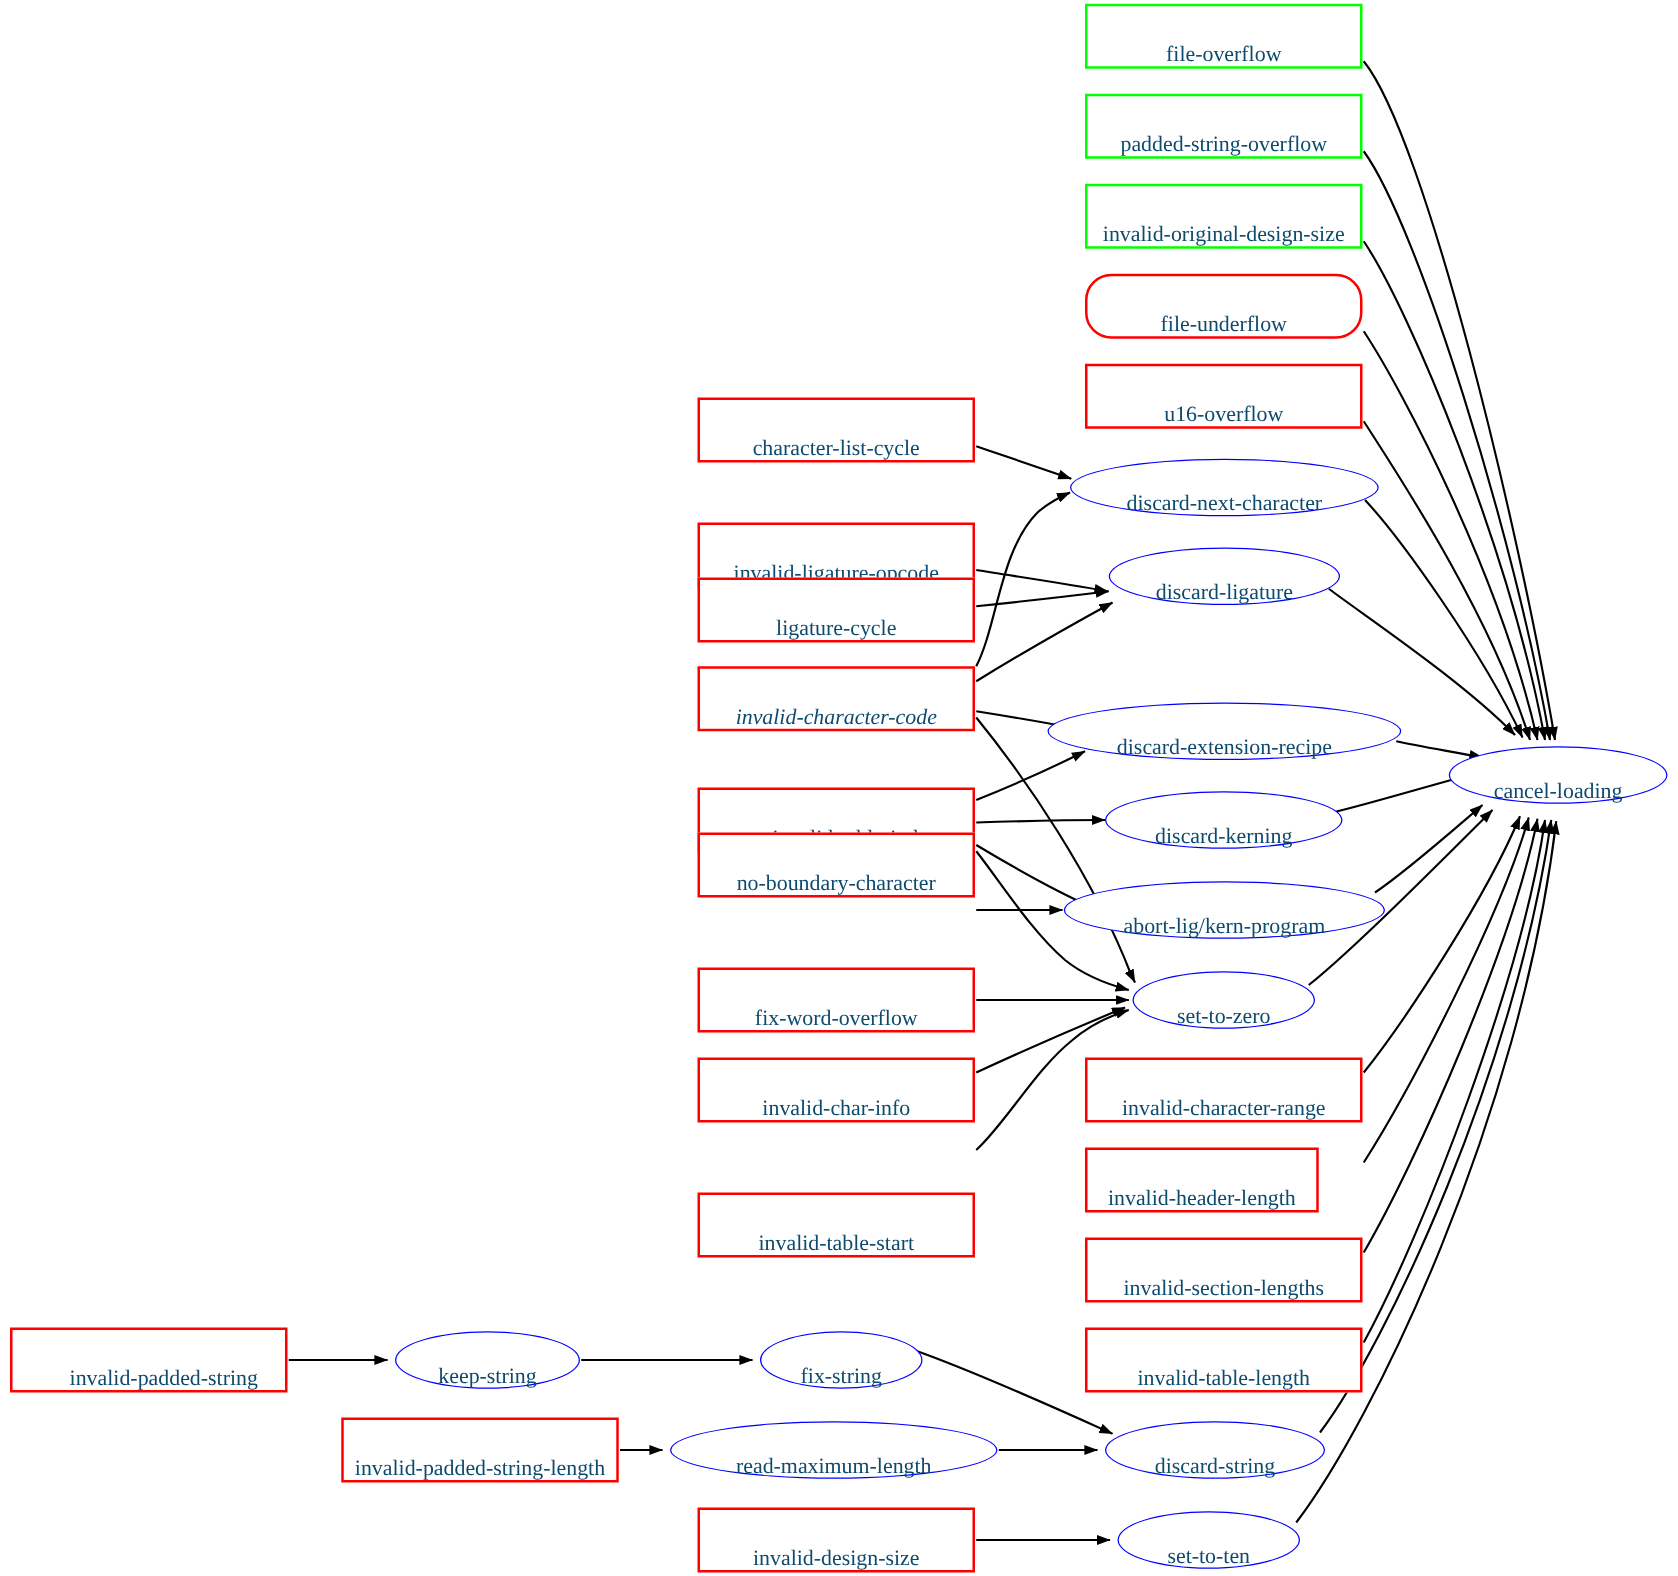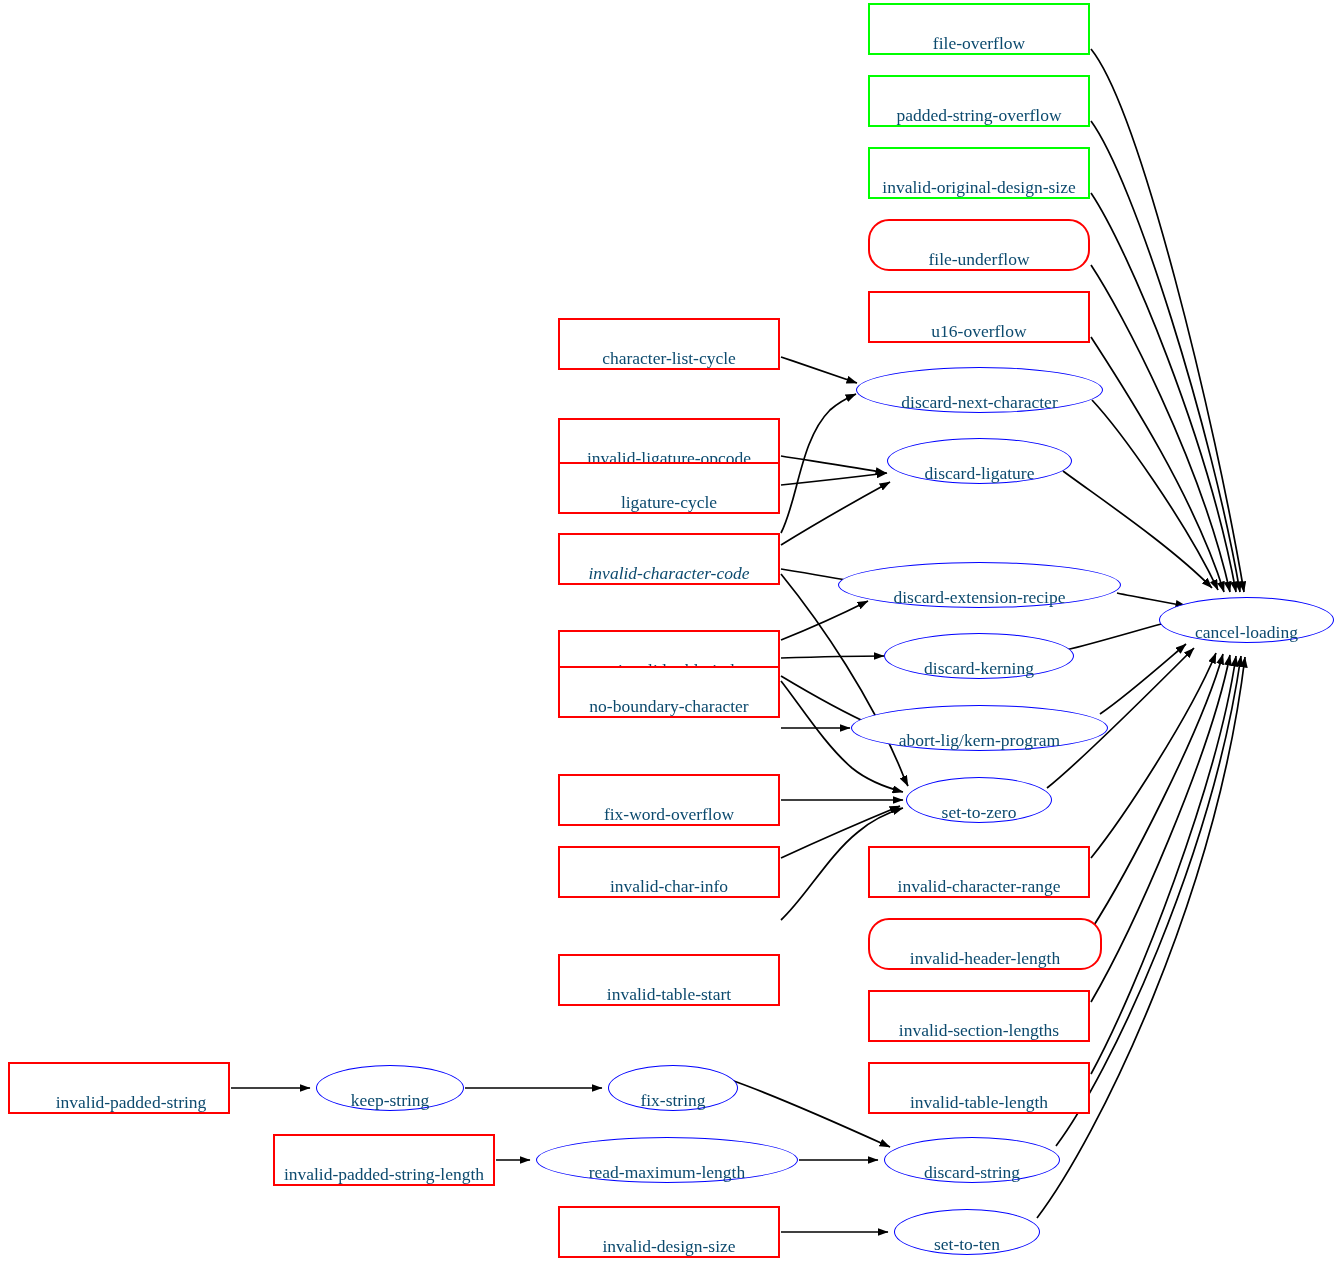--- a/index.html
+++ b/index.html
@@ -142,21 +142,21 @@
       </div>
       <div class="node box" style="left: 558px; top: 846px; width: 222px; height: 52px; border-color: rgb(255, 0, 0);">
         <span class="node-label">invalid-char-info</span>
       </div>
       <div class="node box" style="left: 558px; top: 954px; width: 222px; height: 52px; border-color: rgb(255, 0, 0);">
         <span class="node-label">invalid-table-start</span>
       </div>
       <div class="node box" style="left: 868px; top: 846px; width: 222px; height: 52px; border-color: rgb(255, 0, 0);">
         <span class="node-label">invalid-character-range</span>
       </div>
-      <div class="node box" style="left: 868px; top: 918px; width: 234px; height: 52px; border-color: rgb(255, 0, 0); border-radius: 21px;">
+      <div class="node box" style="left: 868px; top: 918px; width: 187px; height: 52px; border-color: rgb(255, 0, 0);">
         <span class="node-label">invalid-header-length</span>
       </div>
       <div class="node box" style="left: 868px; top: 990px; width: 222px; height: 52px; border-color: rgb(255, 0, 0);">
         <span class="node-label">invalid-section-lengths</span>
       </div>
       <div class="node box" style="left: 868px; top: 1062px; width: 222px; height: 52px; border-color: rgb(255, 0, 0);">
         <span class="node-label">invalid-table-length</span>
       </div>
       <div class="node box" style="left: 8px; top: 1062px; width: 222px; height: 52px; border-color: rgb(255, 0, 0); padding-left: 24px;">
         <span class="node-label">invalid-padded-string</span>

